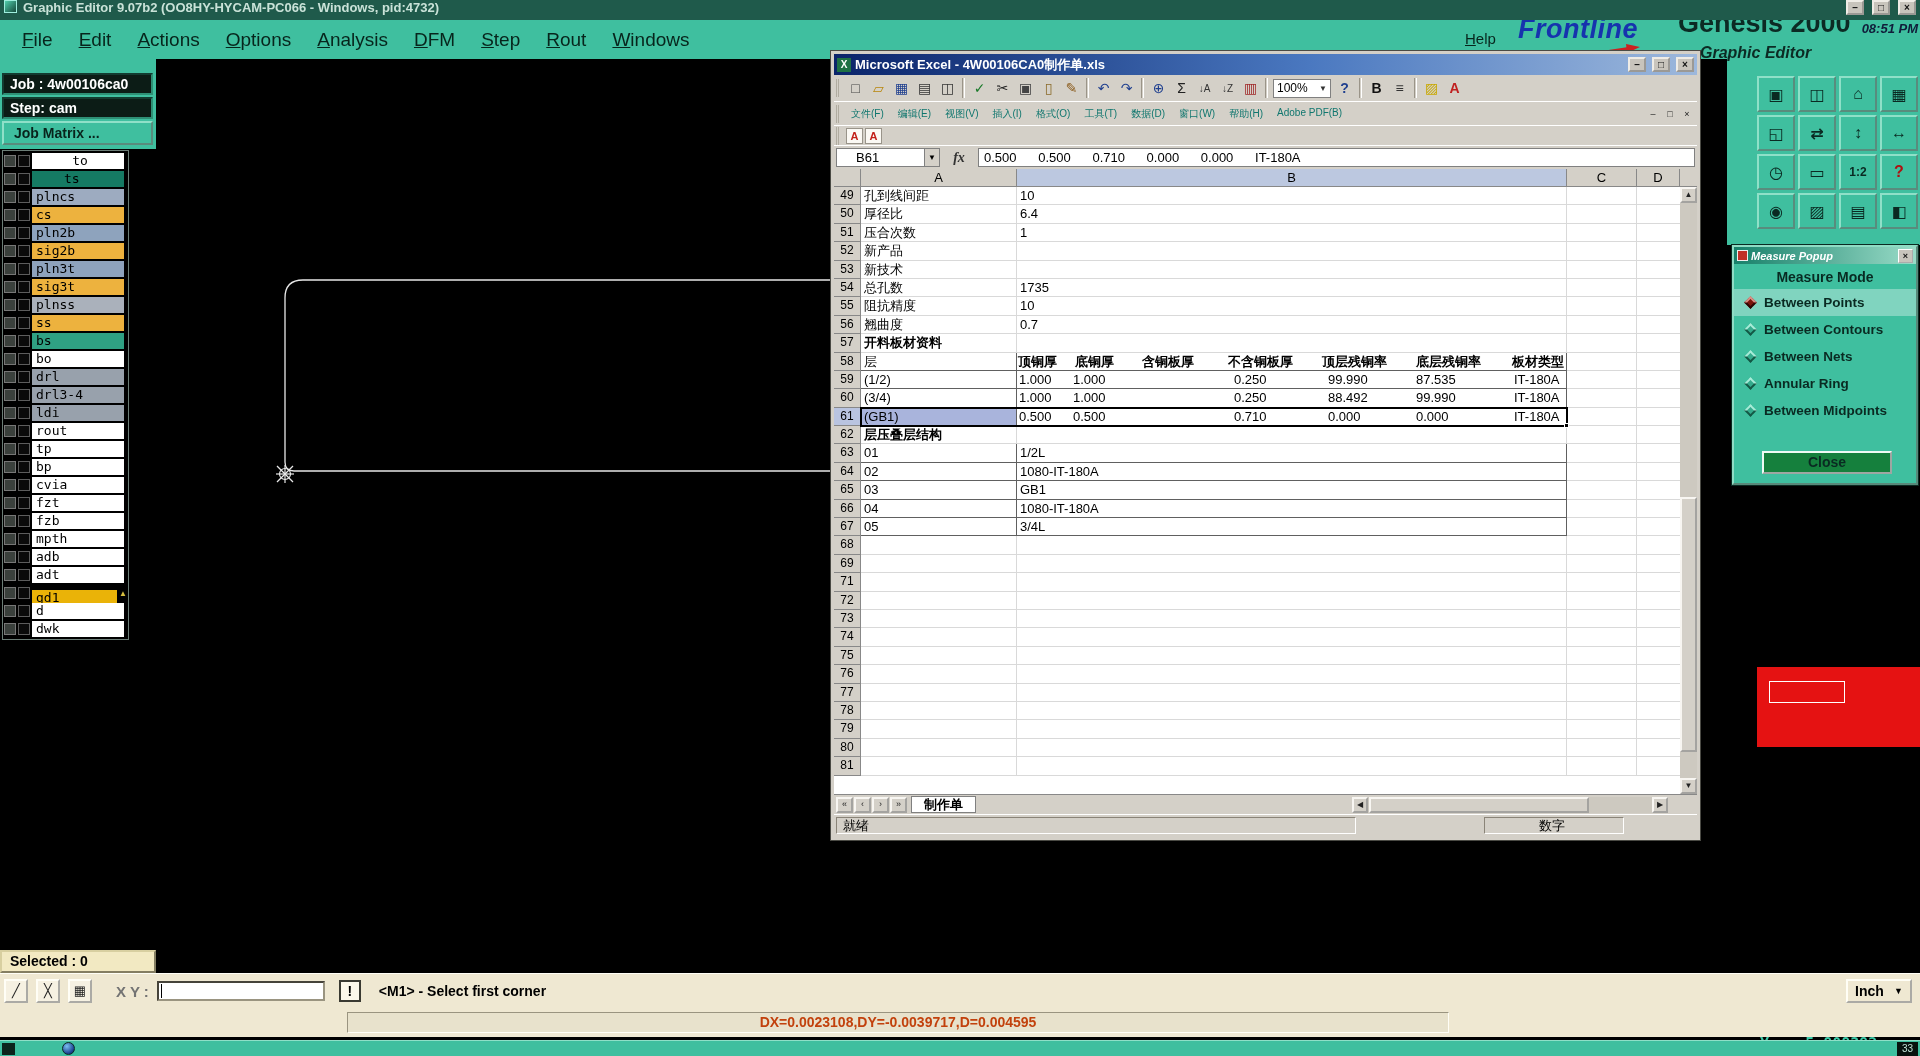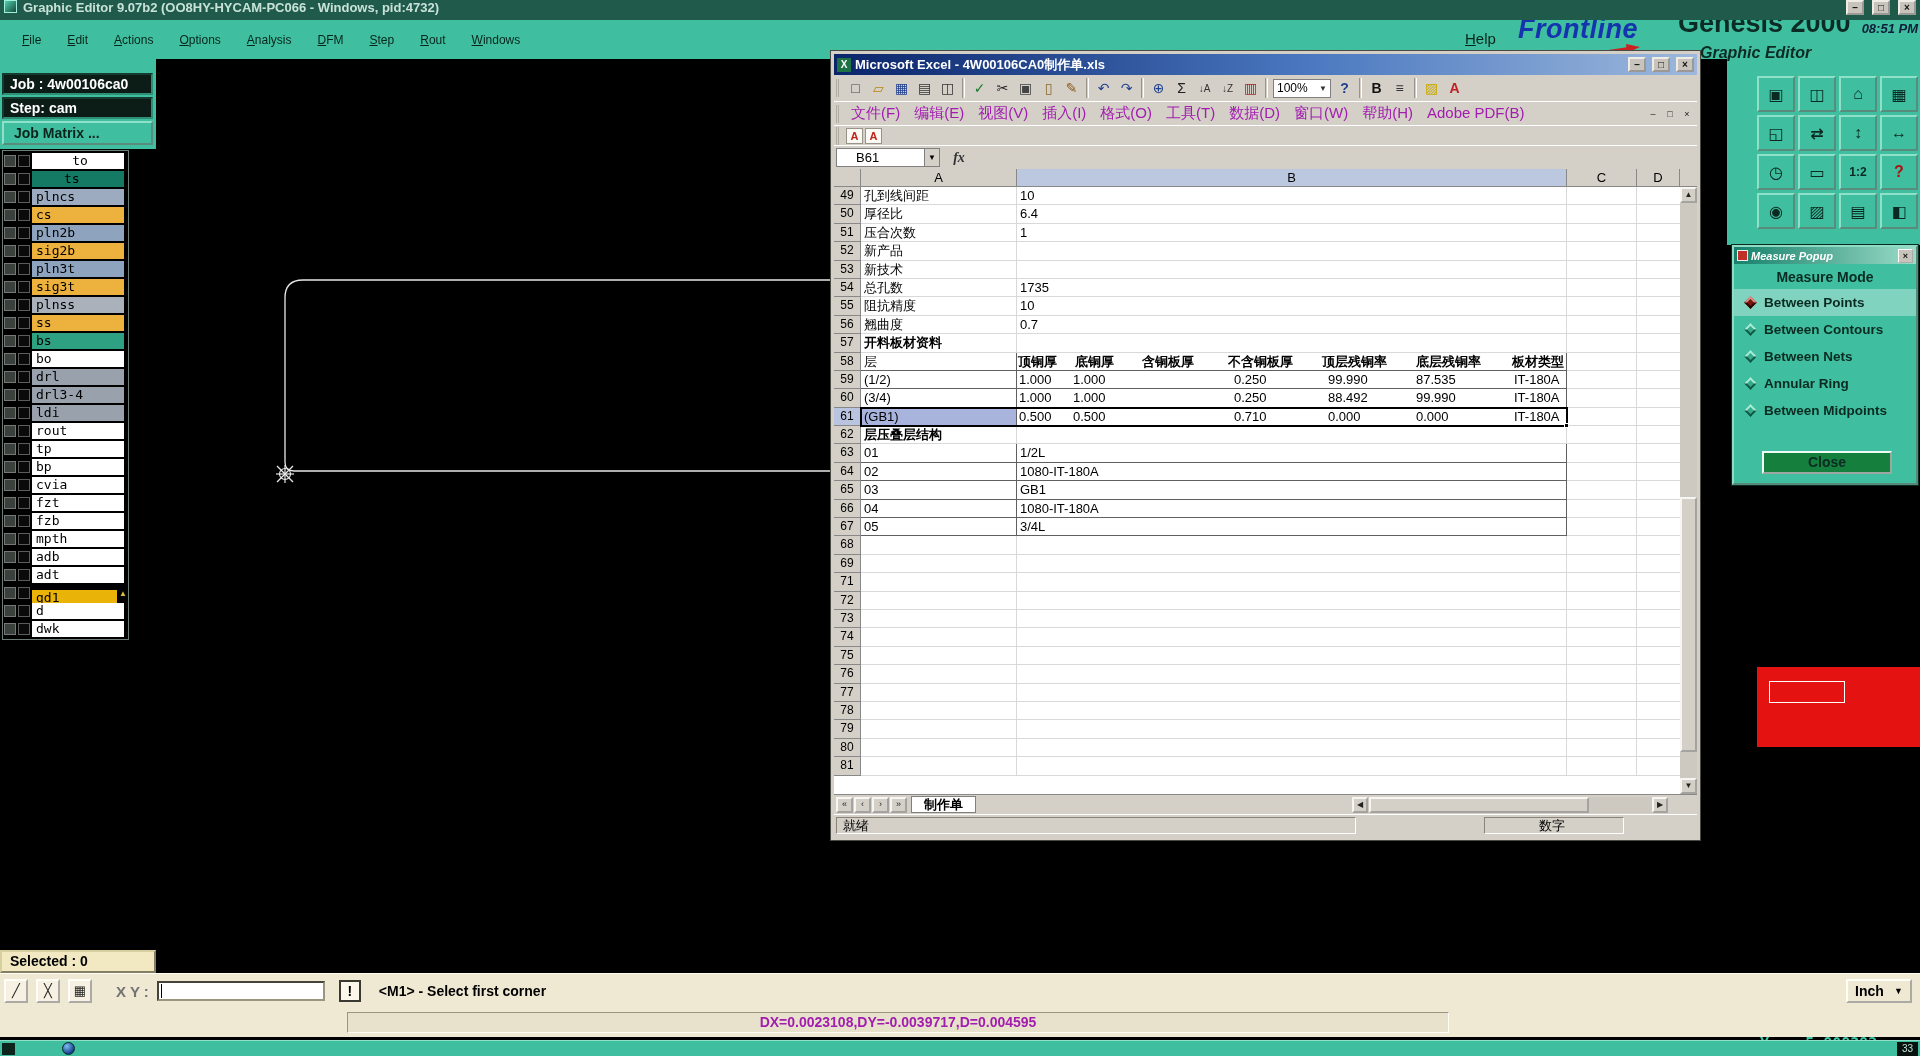--- a/index.html
+++ b/index.html
@@ -8,21 +8,21 @@
 .screen{position:relative;width:1920px;height:1056px;background:#000;overflow:hidden}
 
 
 .app-titlebar{position:absolute;left:0;top:0;width:1920px;height:20px;background:#1f5a4b;display:flex;align-items:flex-start;gap:6px;padding:0 4px;color:#c9e2d8;font-size:13px;font-weight:bold;z-index:8}
 .app-icon{width:13px;height:13px;background:linear-gradient(135deg,#52d0ae,#14493a);border:1px solid #9feede;flex:0 0 auto}
 .spacer{flex:1}
 .wbtn{width:18px;height:15px;background:#c8c4bc;border:2px outset #efece6;color:#111;font-size:10px;line-height:11px;text-align:center;font-weight:bold;margin-left:2px}
 
 
 .menubar{position:absolute;left:0;top:20px;width:1920px;height:39px;background:#3fbf9f;z-index:3;display:flex;align-items:center;padding-left:22px;gap:26px}
-.menu-item{font-size:12px;color:#07251c;cursor:default;display:inline-block}
+.menu-item{font-size:19px;color:#07251c;cursor:default;display:inline-block}
 .menu-item::first-letter{text-decoration:underline}
 .menu-help{position:absolute;left:1465px;top:10px;font-size:15px;color:#07251c}
 .menu-help::first-letter{text-decoration:underline}
 
 
 .branding{position:absolute;left:1500px;top:0;width:420px;height:76px;z-index:4;pointer-events:none}
 .frontline{position:absolute;left:18px;top:14px;font-style:italic;font-weight:bold;font-size:27px;color:#1633ae;letter-spacing:.5px}
 .fl-swoosh{position:absolute;left:14px;top:44px}
 .genesis{position:absolute;left:178px;top:8px;font-weight:bold;font-size:27px;color:#0c2b24;white-space:nowrap}
 .datetime{position:absolute;right:2px;top:6px;text-align:right;font-style:italic;font-weight:bold;font-size:13px;color:#101d3a;line-height:15px}
@@ -62,21 +62,21 @@
 .xl-title{color:#fff;font-weight:bold;font-size:13px;flex:1;white-space:nowrap;overflow:hidden}
 .xl-toolbar{height:27px;background:#d4d0c8;display:flex;align-items:center;padding:0 2px;border-bottom:1px solid #fff}
 .grip{width:5px;height:18px;border-left:3px double #b0aca0;margin-right:3px}
 .ticon{width:21px;height:21px;text-align:center;line-height:21px;font-size:14px;margin:0 1px;cursor:default}
 .ticon.small{font-size:10px}
 .ticon.bold{font-weight:bold}
 .tsep{width:3px;height:20px;border-left:1px solid #9a9488;border-right:1px solid #fff;margin:0 3px}
 .zoombox{width:58px;height:19px;background:#fff;border:1px solid #808080;font-size:12px;line-height:17px;padding:0 3px;display:flex;justify-content:space-between;margin:0 2px}
 .zoombox .arr{font-size:8px;color:#333}
 .xl-menubar{height:24px;background:#d4d0c8;display:flex;align-items:center;padding:0 2px;border-bottom:1px solid #fff}
-.xmenu{font-size:15px;color:#a21caf;padding:3px 7px;white-space:nowrap}
+.xmenu{font-size:10px;color:#0f766e;padding:3px 7px;white-space:nowrap}
 .flatbtn{width:16px;height:14px;font-size:9px;text-align:center;line-height:12px;color:#222;border:1px solid transparent;margin-left:1px}
 .xl-pdfbar{height:20px;background:#d4d0c8;display:flex;align-items:center;padding:0 2px;border-bottom:1px solid #fff;gap:2px}
 .pdficon{width:17px;height:16px;background:#fbf9f4;border:1px solid #99948a;color:#c22018;font-weight:bold;font-size:11px;text-align:center;line-height:14px}
 .xl-formula{height:23px;background:#d4d0c8;display:flex;align-items:center;padding:0 2px;gap:2px}
 .namebox{width:104px;height:19px;background:#fff;border:1px solid #808080;display:flex}
 .namebox .nm{flex:1;font-size:13px;line-height:17px;padding-left:19px}
 .namebox .dd{width:15px;background:#d4d0c8;border-left:1px solid #808080;font-size:8px;text-align:center;line-height:17px}
 .fx{width:34px;text-align:center;font-style:italic;font-weight:bold;font-family:"Liberation Serif",serif;color:#333;font-size:14px}
 .fcontent{flex:1;height:19px;background:#fff;border:1px solid #808080;font-size:13px;line-height:17px;padding-left:5px;white-space:pre;overflow:hidden}
 .xl-colhead{height:18px;display:flex;background:#d4d0c8}
@@ -136,21 +136,21 @@
 .control-bar{position:absolute;left:0;top:973px;width:1920px;height:35px;background:#efe8d2;border-top:1px solid #fffef6;z-index:4;display:flex;align-items:center;padding-left:4px;gap:8px}
 .tool-btn{width:24px;height:24px;background:#f6f1e2;border:2px outset #fffef6;font-size:13px;text-align:center;line-height:20px;color:#222}
 .xy-label{font-weight:bold;font-size:15px;color:#737373;margin-left:16px}
 .xy-input{width:168px;height:20px;background:#fff;border:2px inset #9a9480;display:flex;align-items:center;padding-left:2px}
 .caret{width:1px;height:14px;background:#000}
 .alert-btn{width:22px;height:22px;background:#fbf7ea;border:2px solid #3a3a32;font-weight:bold;font-size:14px;text-align:center;line-height:18px;margin-left:6px}
 .prompt{font-weight:bold;font-size:14px;color:#000;margin-left:10px;white-space:pre}
 .units{position:absolute;right:8px;top:5px;width:66px;height:24px;background:#efe8d2;border:2px outset #fffef6;font-weight:bold;font-size:14px;display:flex;align-items:center;justify-content:space-between;padding:0 7px;color:#000}
 .units .arr{font-size:9px}
 .delta-strip{position:absolute;left:0;top:1008px;width:1920px;height:29px;background:#efe8d2;z-index:4}
-.delta-field{position:absolute;left:347px;top:4px;width:1102px;height:21px;background:#e8e2cc;border:1px solid;border-color:#9a9480 #fffef6 #fffef6 #9a9480;text-align:center;font-weight:bold;font-size:14px;line-height:19px;color:#a21caf}
+.delta-field{position:absolute;left:347px;top:4px;width:1102px;height:21px;background:#e8e2cc;border:1px solid;border-color:#9a9480 #fffef6 #fffef6 #9a9480;text-align:center;font-weight:bold;font-size:14px;line-height:19px;color:#c2410c}
 .taskbar{position:absolute;left:0;top:1040px;width:1920px;height:16px;background:#3fbf9f;border-top:1px solid #8fe0c8;z-index:4}
 .tb-sq{position:absolute;left:2px;top:2px;width:13px;height:12px;background:#0c241c}
 .tb-round{position:absolute;left:62px;top:1px;width:13px;height:13px;border-radius:50%;background:radial-gradient(circle at 35% 30%,#7ac0f0,#1a3f8f 70%,#0a1f4f);border:1px solid #0a2a22}
 .tb-badge{position:absolute;right:2px;top:1px;height:14px;background:#07120e;color:#bfe0d4;font-size:10px;line-height:14px;padding:0 5px}
 </style>
 </head>
 <body>
 
 <div class="screen">
 
@@ -445,20 +445,21 @@
       <span class="grip"></span>
     <span class="pdficon">A</span>
         <span class="pdficon">A</span>
       </div>
     <div class="xl-formula">
       <span class="namebox">
         <span class="nm">B61</span>
         <span class="dd">▼</span>
       </span>
       <span class="fx">fx</span>
+      <span class="fcontent">0.500      0.500      0.710      0.000      0.000      IT-180A</span>
     </div>
     <div class="xl-colhead">
         <span class="colh corner"></span>
         <span class="colh" style="width: 156px;">A</span>
         <span class="colh hl" style="width: 550px;">B</span>
         <span class="colh" style="width: 70px;">C</span>
         <span class="colh" style="width: 43px;">D</span>
         <span class="colh fill"></span>
       </div>
     <div class="xl-gridwrap">

